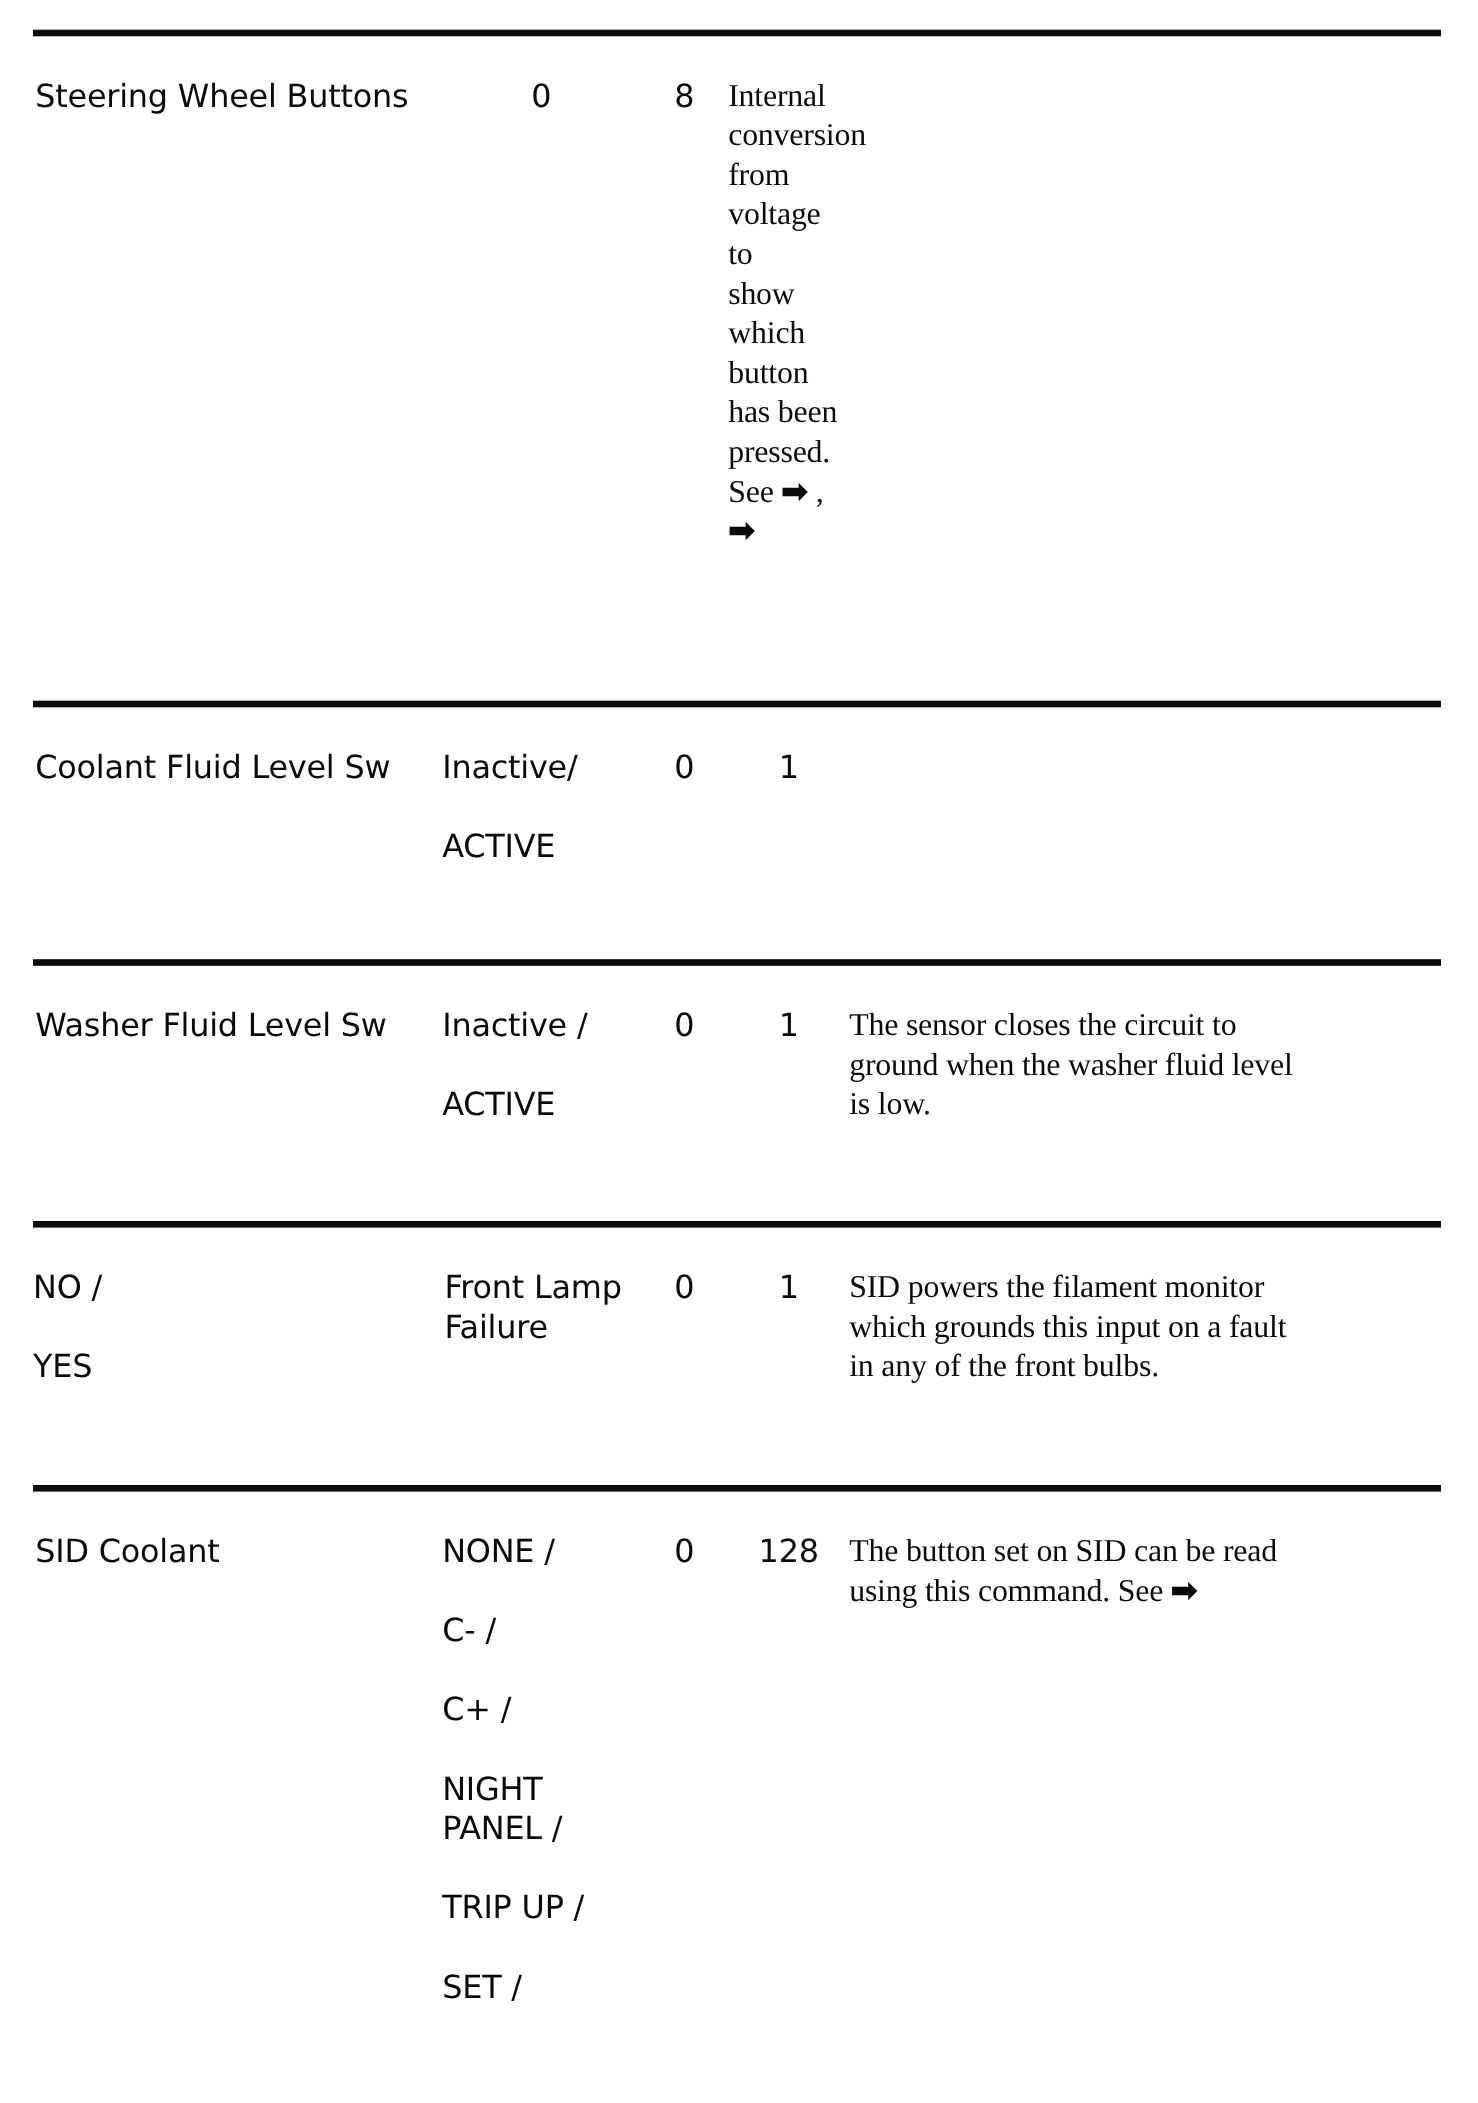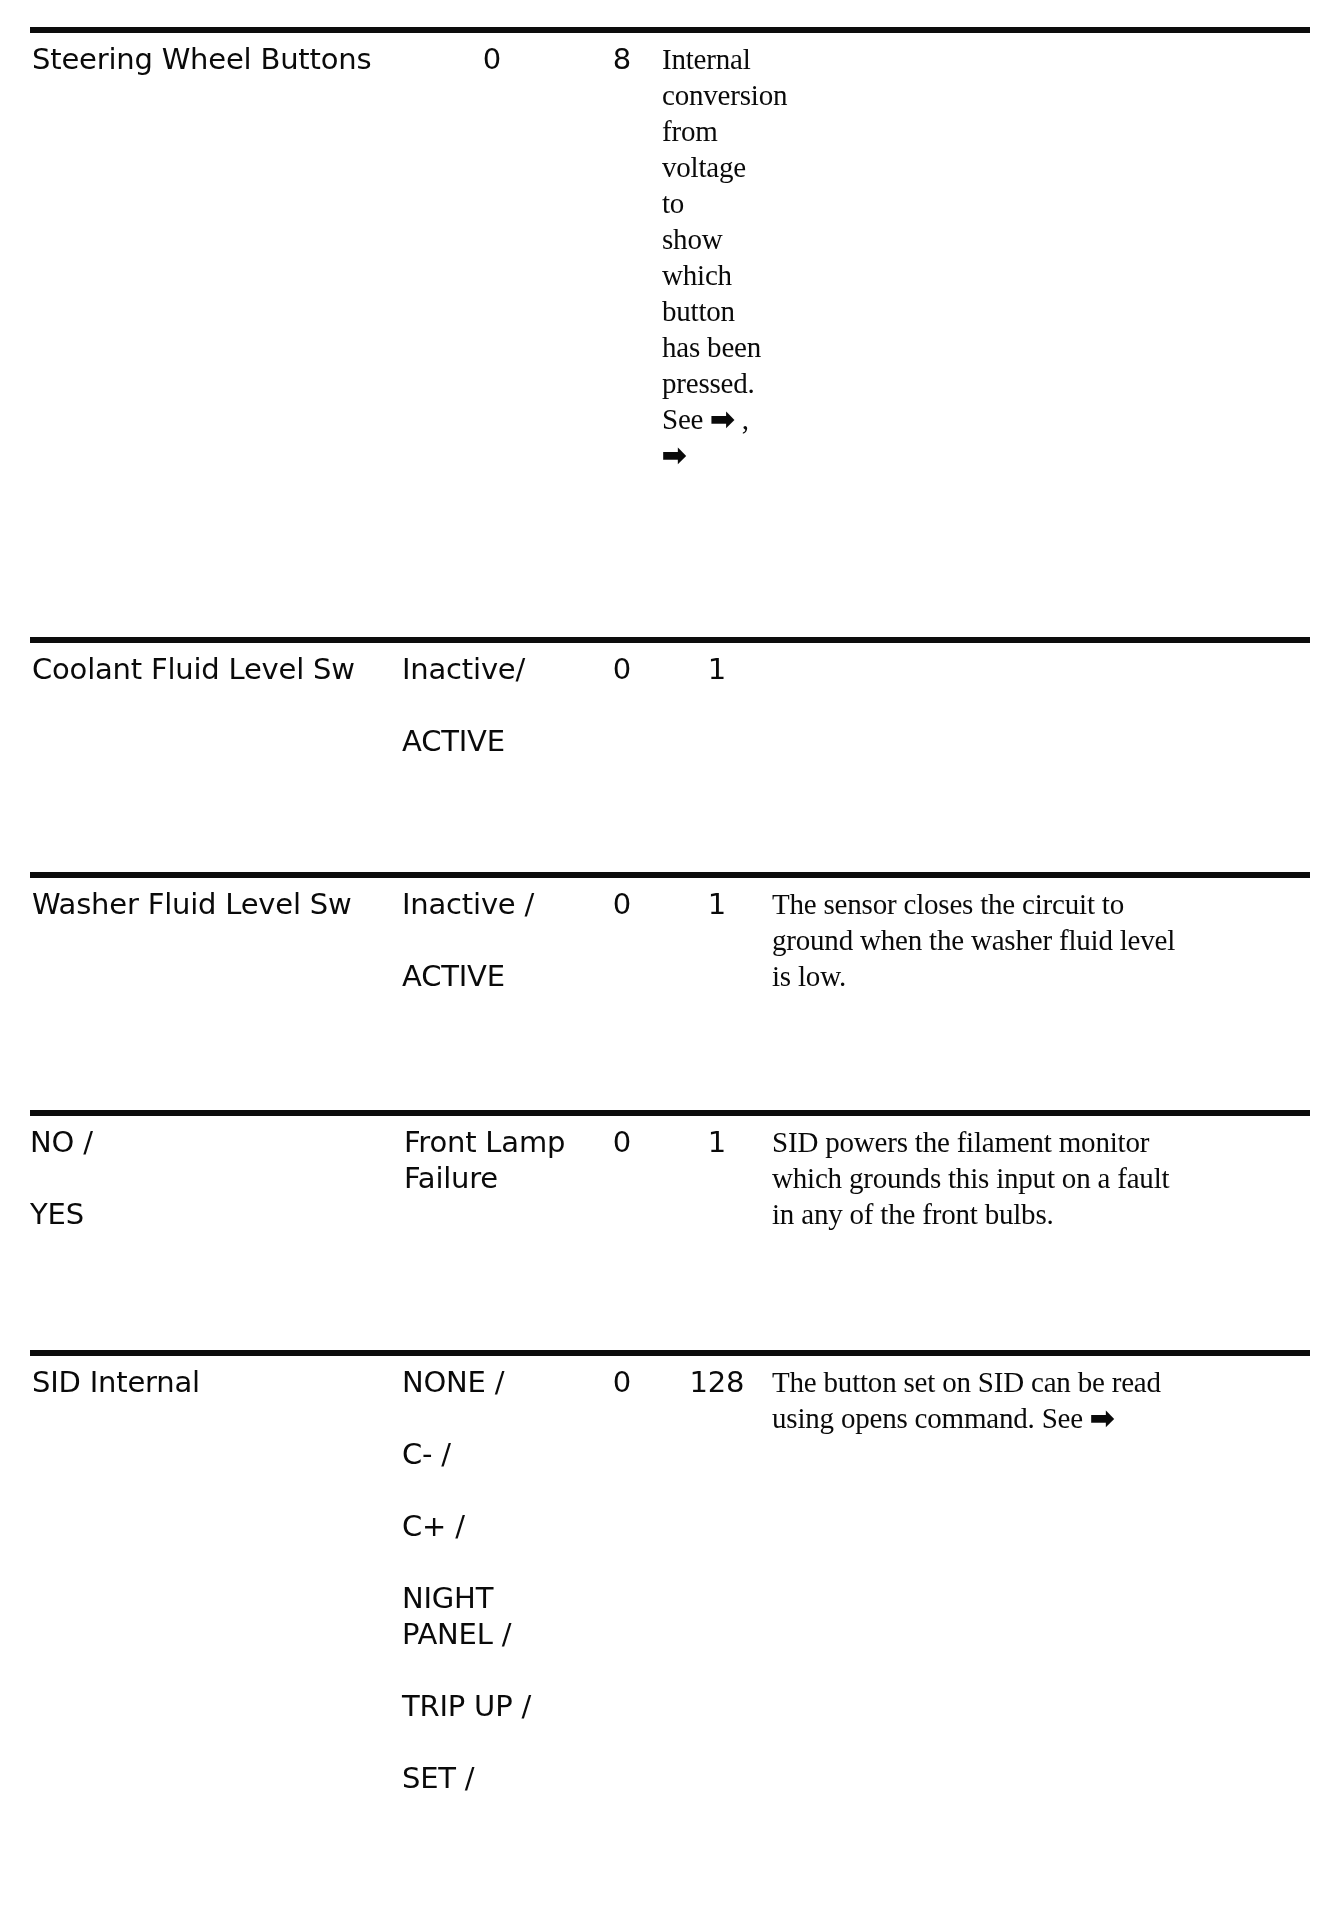--- a/index.html
+++ b/index.html
@@ -29,20 +29,21 @@
   }
   .row-1 { min-height: 610px; }
   .row-2 { min-height: 235px; }
   .row-3 { min-height: 238px; }
   .row-4 { min-height: 240px; }
   .row-5 { min-height: 562px; }
   .cell {
     font-size: 29px;
     line-height: 36px;
     letter-spacing: -0.2px;
+    margin-top: 28px;
   }
   .name-cell { padding-left: 2px; }
   .values-cell { }
   .value-item {
     white-space: pre-line;
     margin: 0 0 36px 0;
   }
   .min-cell, .max-cell {
     text-align: center;
   }
@@ -95,29 +96,29 @@
           <div class="value-item">YES</div>
         </div>
         <div class="cell name-cell">Front Lamp Failure</div>
         <div class="cell min-cell">0</div>
         <div class="cell max-cell">1</div>
         <div class="cell desc-cell"><span>SID powers the filament monitor
 which grounds this input on a fault
 in any of the front bulbs.</span></div>
       </div>
       <div class="row row-5">
-        <div class="cell name-cell">SID Internal</div>
+        <div class="cell name-cell">SID Coolant</div>
         <div class="cell values-cell">
           <div class="value-item">NONE /</div>
           <div class="value-item">C- /</div>
           <div class="value-item">C+ /</div>
           <div class="value-item">NIGHT
 PANEL /</div>
           <div class="value-item">TRIP UP /</div>
           <div class="value-item">SET /</div>
         </div>
         <div class="cell min-cell">0</div>
         <div class="cell max-cell">128</div>
         <div class="cell desc-cell"><span>The button set on SID can be read
-using opens command. See </span><span class="arrow">➡</span></div>
+using this command. See </span><span class="arrow">➡</span></div>
       </div>
     </div>
 </div>
 
 </body></html>

